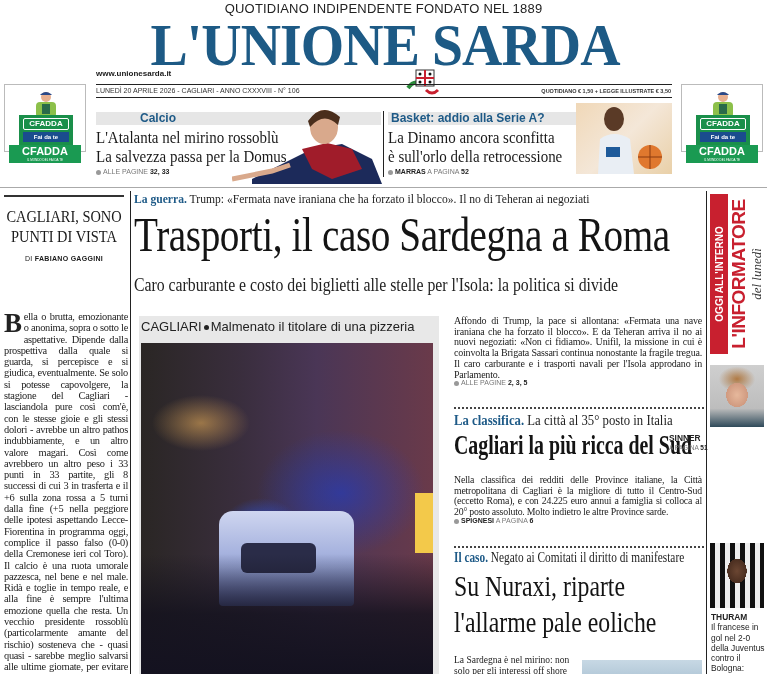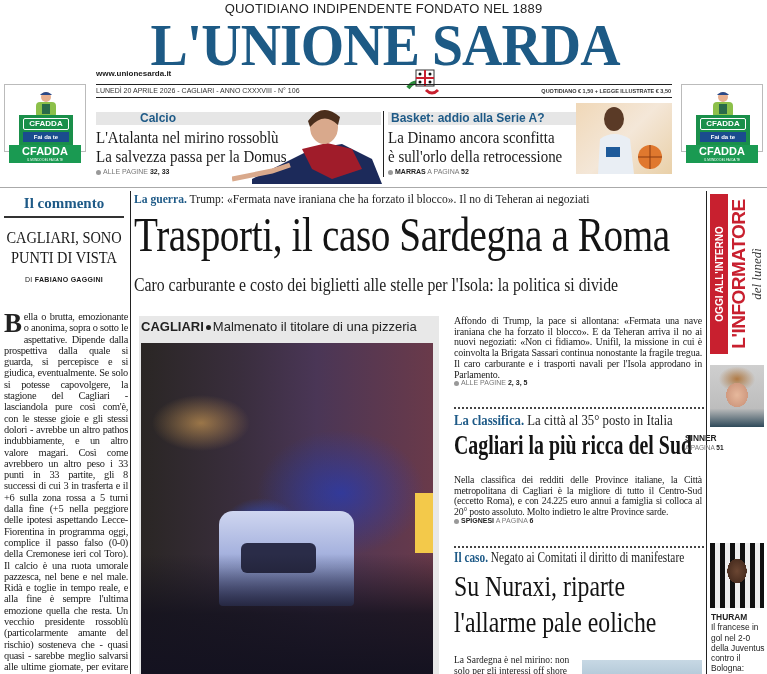--- a/index.html
+++ b/index.html
@@ -62,21 +62,21 @@
 
   
   .main-kicker { left: 134px; top: 191px; width: 570px; white-space: nowrap; font-family: "Liberation Serif", serif; font-size: 13.5px; color: #222; transform: scaleX(0.86); transform-origin: left; }
   .main-kicker b { color: #1e5a87; }
   .main-head { left: 134px; top: 207px; width: 570px; white-space: nowrap; font-family: "Liberation Serif", serif; font-size: 49px; line-height: 56px; color: #141414; transform: scaleX(0.80); transform-origin: left; letter-spacing: -0.5px; }
   .main-sub { left: 134px; top: 274px; width: 570px; white-space: nowrap; font-family: "Liberation Serif", serif; font-size: 19px; color: #222; transform: scaleX(0.83); transform-origin: left; }
 
   
   .photo-block { left: 139px; top: 316px; width: 300px; height: 358px; background: #e8e8e8; }
   .photo-caption { position: absolute; left: 2px; top: 3px; white-space: nowrap; font-family: "Liberation Sans", sans-serif; font-size: 13px; color: #222; }
-  .photo-caption b { font-weight: bold; }
+  .photo-caption b { font-weight: normal; }
   .photo-caption .bullet { display: inline-block; width: 5px; height: 5px; background: #222; border-radius: 50%; vertical-align: middle; margin: 0 2px; }
   .photo { position: absolute; left: 2px; top: 27px; width: 292px; height: 331px; overflow: hidden;
     background:
       radial-gradient(ellipse 60px 50px at 120px 190px, rgba(40,90,255,0.85), rgba(40,90,255,0) 70%),
       radial-gradient(ellipse 120px 90px at 200px 150px, rgba(30,60,200,0.6), rgba(30,60,200,0) 70%),
       radial-gradient(ellipse 70px 40px at 60px 80px, rgba(240,180,90,0.55), rgba(240,180,90,0) 70%),
       linear-gradient(90deg, #2a2624 0%, #3a2e3e 35%, #4a3656 60%, #6a3a4a 100%); }
   .photo .van { position: absolute; left: 78px; top: 168px; width: 135px; height: 95px; background: linear-gradient(180deg, #cfd6f0 0%, #98a6d8 60%, #5a66a8 100%); border-radius: 14px 14px 4px 4px; }
   .photo .van-window { position: absolute; left: 100px; top: 200px; width: 75px; height: 30px; background: #2a2c48; border-radius: 6px; }
   .photo .crowd { position: absolute; left: 0; bottom: 0; width: 292px; height: 120px; background: linear-gradient(180deg, rgba(20,18,30,0) 0%, rgba(20,18,30,0.85) 50%, #141220 100%); }
@@ -112,21 +112,21 @@
   .inf-title span { position: absolute; left: 50%; top: 50%; white-space: nowrap; transform: translate(-50%, -50%) rotate(-90deg); color: #c8202f; font-family: "Liberation Sans", sans-serif; font-weight: 900; font-size: 19px; letter-spacing: -0.5px; }
   .inf-sub { position: absolute; left: 39px; top: 0; width: 15px; height: 160px; }
   .inf-sub span { position: absolute; left: 50%; top: 50%; white-space: nowrap; transform: translate(-50%, -50%) rotate(-90deg); color: #333; font-family: "Liberation Serif", serif; font-style: italic; font-size: 13px; }
 
   .side-photo { width: 54px; height: 62px; }
   .sinner-photo { left: 710px; top: 365px; background: radial-gradient(ellipse 18px 20px at 27px 30px, #e6b89c, #d09a80 60%, rgba(0,0,0,0) 61%), radial-gradient(ellipse 26px 18px at 27px 14px, #b07a44, rgba(0,0,0,0) 70%), linear-gradient(180deg, #cfcfcf 0%, #bdbdbd 70%, #2f4a5a 100%); }
   .thuram-photo { left: 710px; top: 543px; height: 65px; background: radial-gradient(ellipse 16px 20px at 27px 28px, #6b4632, #4a2e20 60%, rgba(0,0,0,0) 61%), repeating-linear-gradient(90deg, #111 0px, #111 5px, #eee 5px, #eee 10px); }
 
   .side-text { width: 55px; font-family: "Liberation Sans", sans-serif; font-size: 8.4px; line-height: 10.3px; color: #222; }
   .side-text .name { font-weight: 900; }
-  .sinner-text { left: 685px; top: 433px; }
+  .sinner-text { left: 669px; top: 433px; }
   .thuram-text { left: 711px; top: 612px; }
   .side-ref { font-size: 6.5px; color: #777; }
   .side-ref b { color: #222; }
 </style>
 </head>
 <body>
 
 <div class="abs tagline">QUOTIDIANO INDIPENDENTE FONDATO NEL 1889</div>
 <div class="abs logo">L'UNIONE SARDA</div>
 <div class="abs emblem">
@@ -207,21 +207,20 @@
     <path d="M22 71 L24 36 Q38 26 54 36 L58 71 Z" fill="#e9eef4"></path>
     <rect x="30" y="44" width="14" height="10" fill="#1e5a9a"></rect>
     <circle cx="74" cy="54" r="12" fill="#e0782e"></circle>
     <path d="M62 54 L86 54 M74 42 L74 66" stroke="#8a3a10" stroke-width="1"></path>
   </svg>
 </div>
 
 <div class="abs frame-line"></div>
 
 <div class="abs col-left">
-  <div class="comment-title">Il commento</div>
   <div class="comment-rule"></div>
   <div class="comment-head">
     <div>CAGLIARI, SONO</div>
     <div>PUNTI DI VISTA</div>
   </div>
   <div class="comment-by"><span>DI</span> <b>FABIANO GAGGINI</b></div>
   <div class="comment-body"><span class="dropcap">B</span><span>ella o brutta, emozionante o anonima, sopra o sotto le aspettative. Dipende dalla prospettiva dalla quale si guarda, si percepisce e si giudica, eventualmente. Se solo si potesse capovolgere, la stagione del Cagliari - lasciandola pure così com'è, con le stesse gioie e gli stessi dolori - avrebbe un altro pathos indubbiamente, e un altro valore magari. Così come avrebbero un altro peso i 33 punti in 33 partite, gli 8 successi di cui 3 in trasferta e il +6 sulla zona rossa a 5 turni dalla fine (+5 nella peggiore delle ipotesi aspettando Lecce-Fiorentina in programma oggi, complice il passo falso (0-0) della Cremonese ieri col Toro). Il calcio è una ruota umorale pazzesca, nel bene e nel male. Ridà e toglie in tempo reale, e alla fine è sempre l'ultima emozione quella che resta. Un vecchio presidente rossoblù (particolarmente amante del rischio) sosteneva che - quasi quasi - sarebbe meglio salvarsi alle ultime giornate, per evitare false illusioni, creare il pathos, appunto, e non dare</span></div>
 </div>
 <div class="abs col-left-sep"></div>
 

